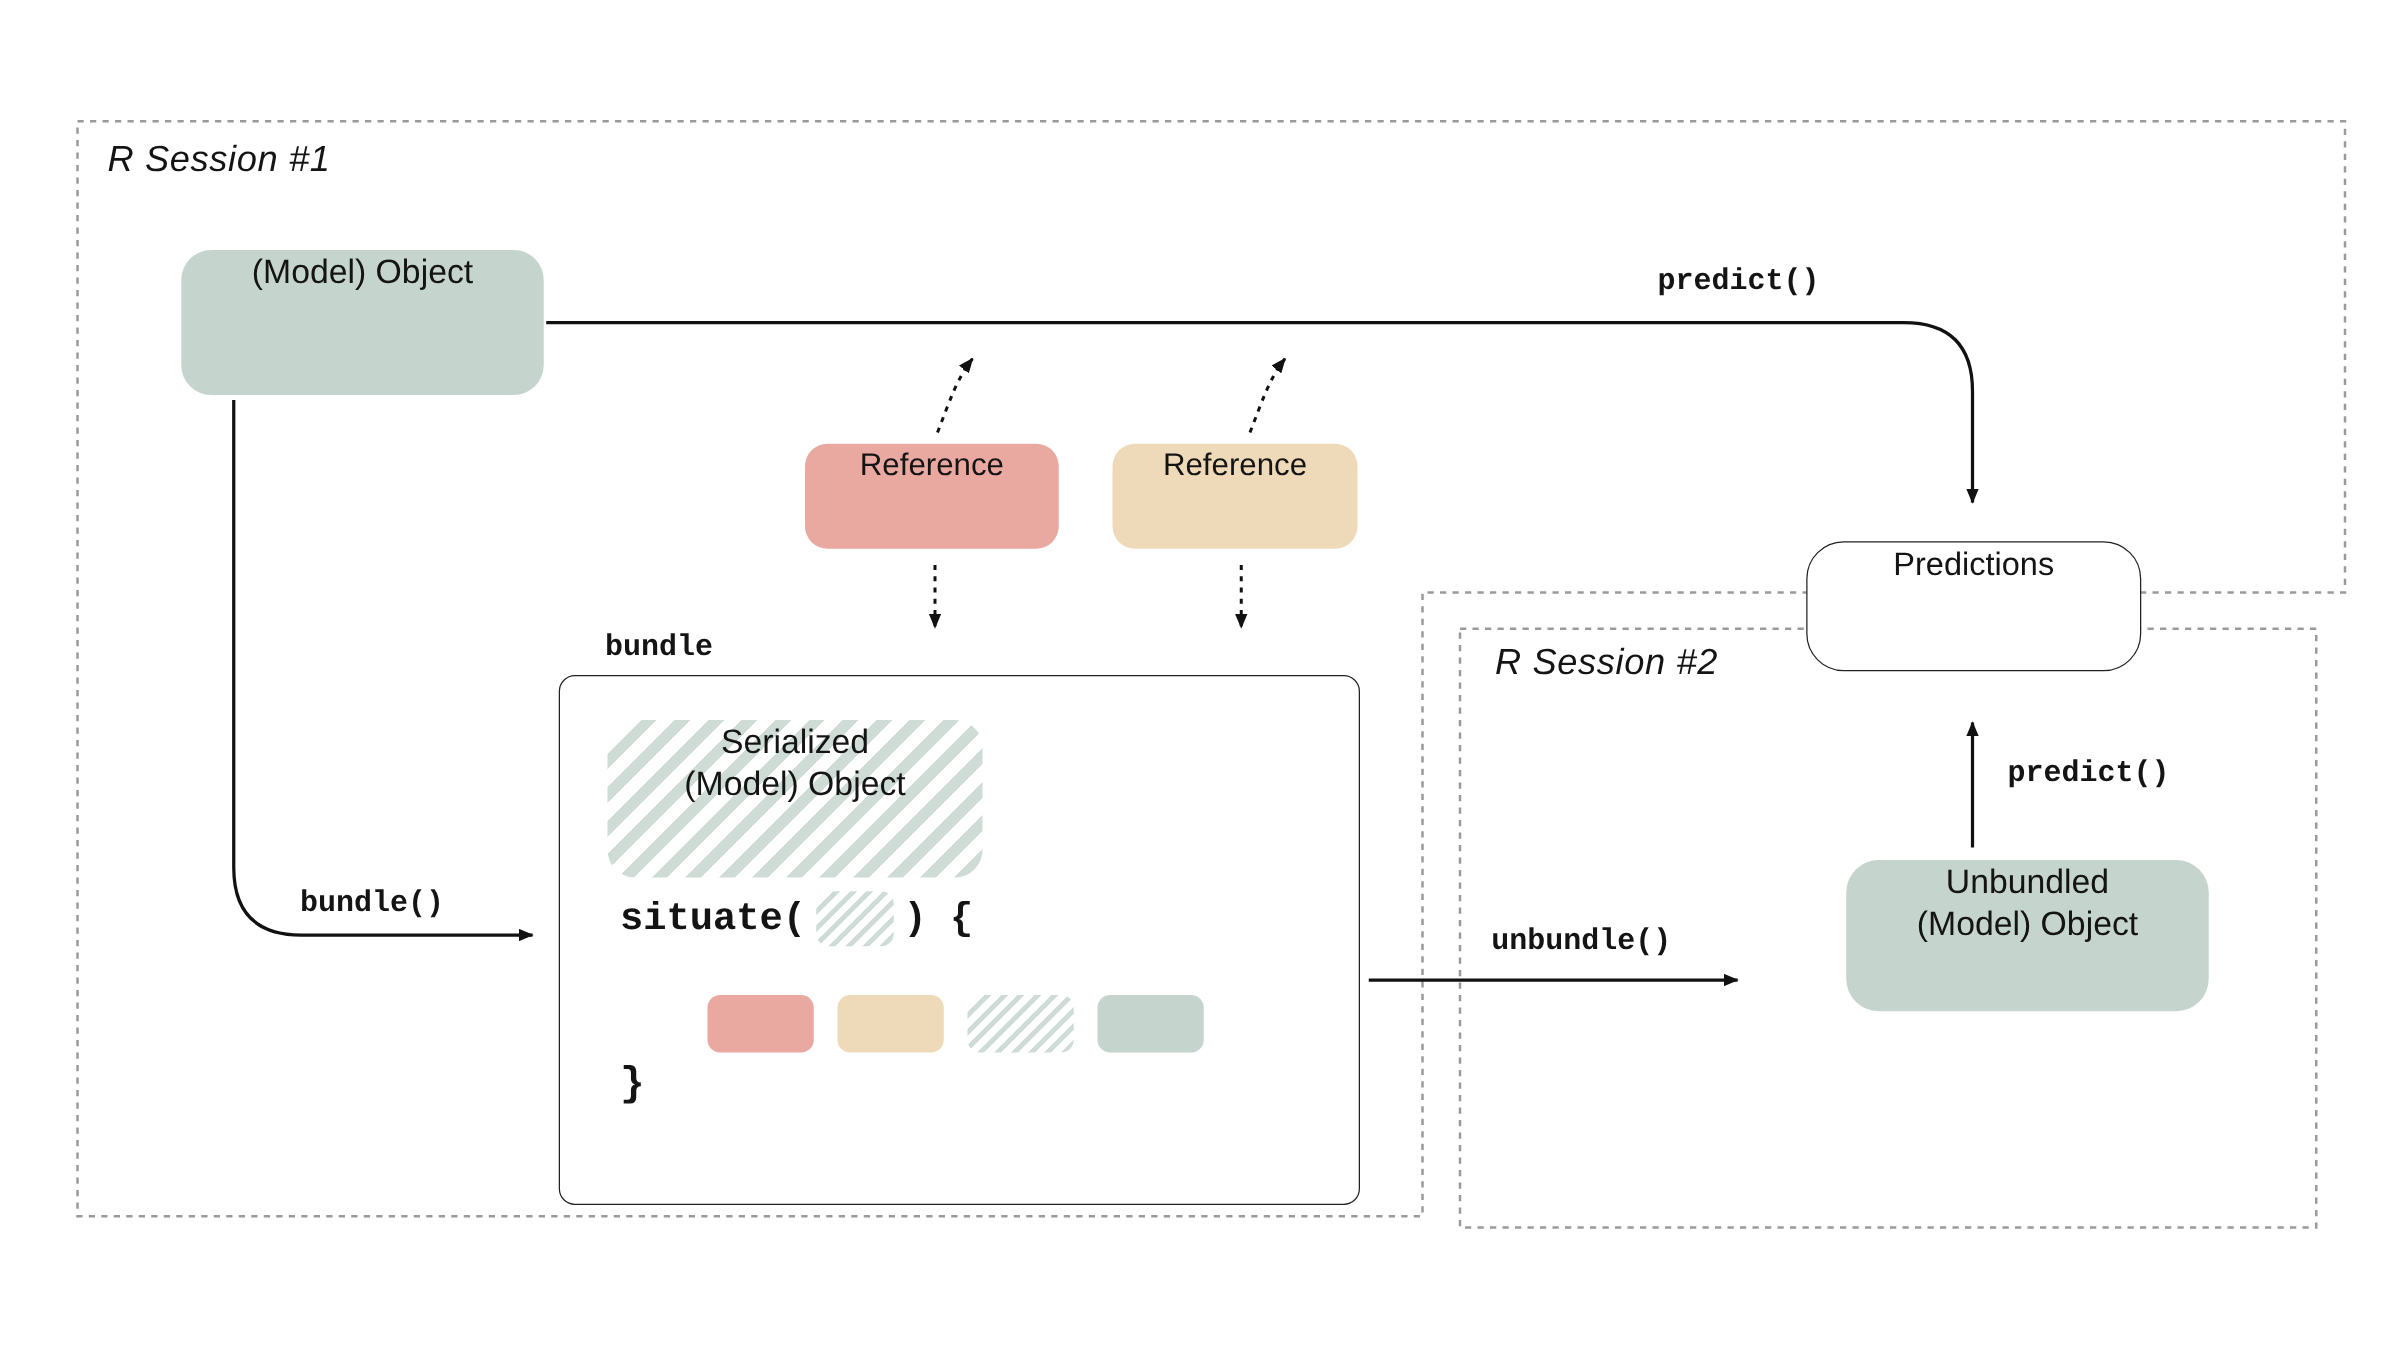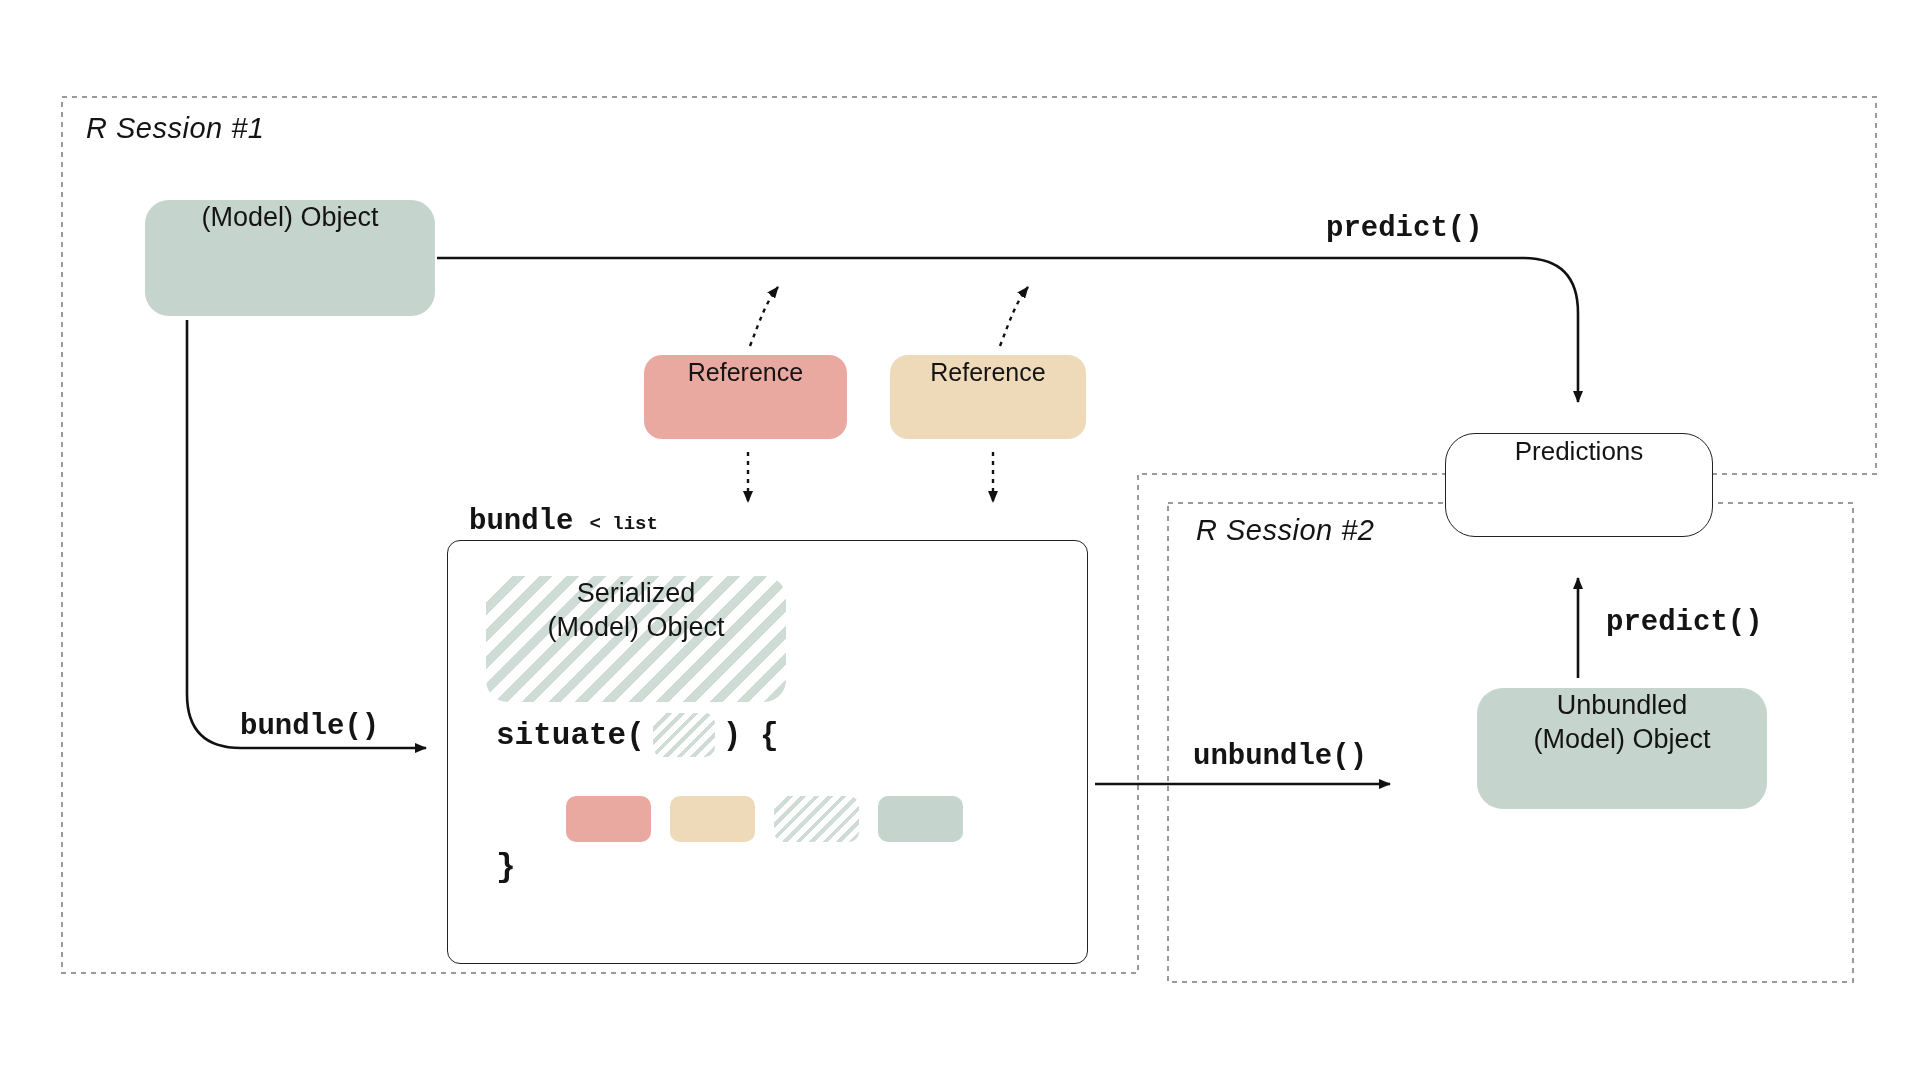--- a/index.html
+++ b/index.html
@@ -27,21 +27,21 @@
   .hatch{
     background:repeating-linear-gradient(135deg,
       var(--c-hatch,#cfdcd5) 0 9px,#ffffff 9px 19px);
   }
   .hatch-fine{
     background:repeating-linear-gradient(135deg,
       var(--c-hatch,#cfdcd5) 0 4px,#ffffff 4px 9.5px);
   }
 
   .code{font-family:"Liberation Mono",monospace;font-weight:bold;color:var(--c-ink,#141414);}
-  .code-lg{font-size:29px;}
+  .code-lg{font-size:24px;}
   .code-sm{font-size:19px;}
 
   .bundle-box{
     background:#fff;border:1.8px solid #222;border-radius:13px;
   }
   .bundle-title{display:flex;align-items:baseline;gap:16px;}
 
   .situate-row{display:flex;align-items:center;font-size:31px;}
   .situate-chip{width:62px;height:44px;border-radius:10px;margin:0 8px;border:0;}
 
@@ -90,21 +90,21 @@
 
   <div class="abs code code-lg" style="left:1326px;top:212px;">predict()</div>
 
   <div class="abs node salmon" style="left:644px;top:355px;width:203px;height:84px;font-size:25px;">
     <span>Reference</span>
   </div>
   <div class="abs node tan" style="left:890px;top:355px;width:196px;height:84px;font-size:25px;">
     <span>Reference</span>
   </div>
 
-  <div class="abs bundle-title" style="left:469px;top:505px;">
+  <div class="abs bundle-title" style="left:484px;top:505px;flex-direction:column;">
     <span class="code code-lg">bundle</span>
     <span class="code code-sm">&lt; list</span>
   </div>
 
   <div class="abs bundle-box" style="left:447px;top:540px;width:639px;height:422px;">
 
     <div class="abs node hatch" style="left:38px;top:35px;width:300px;height:126px;border-radius:22px;">
       <span>
         <span style="display:block;">Serialized</span>
         <span style="display:block;">(Model) Object</span>

